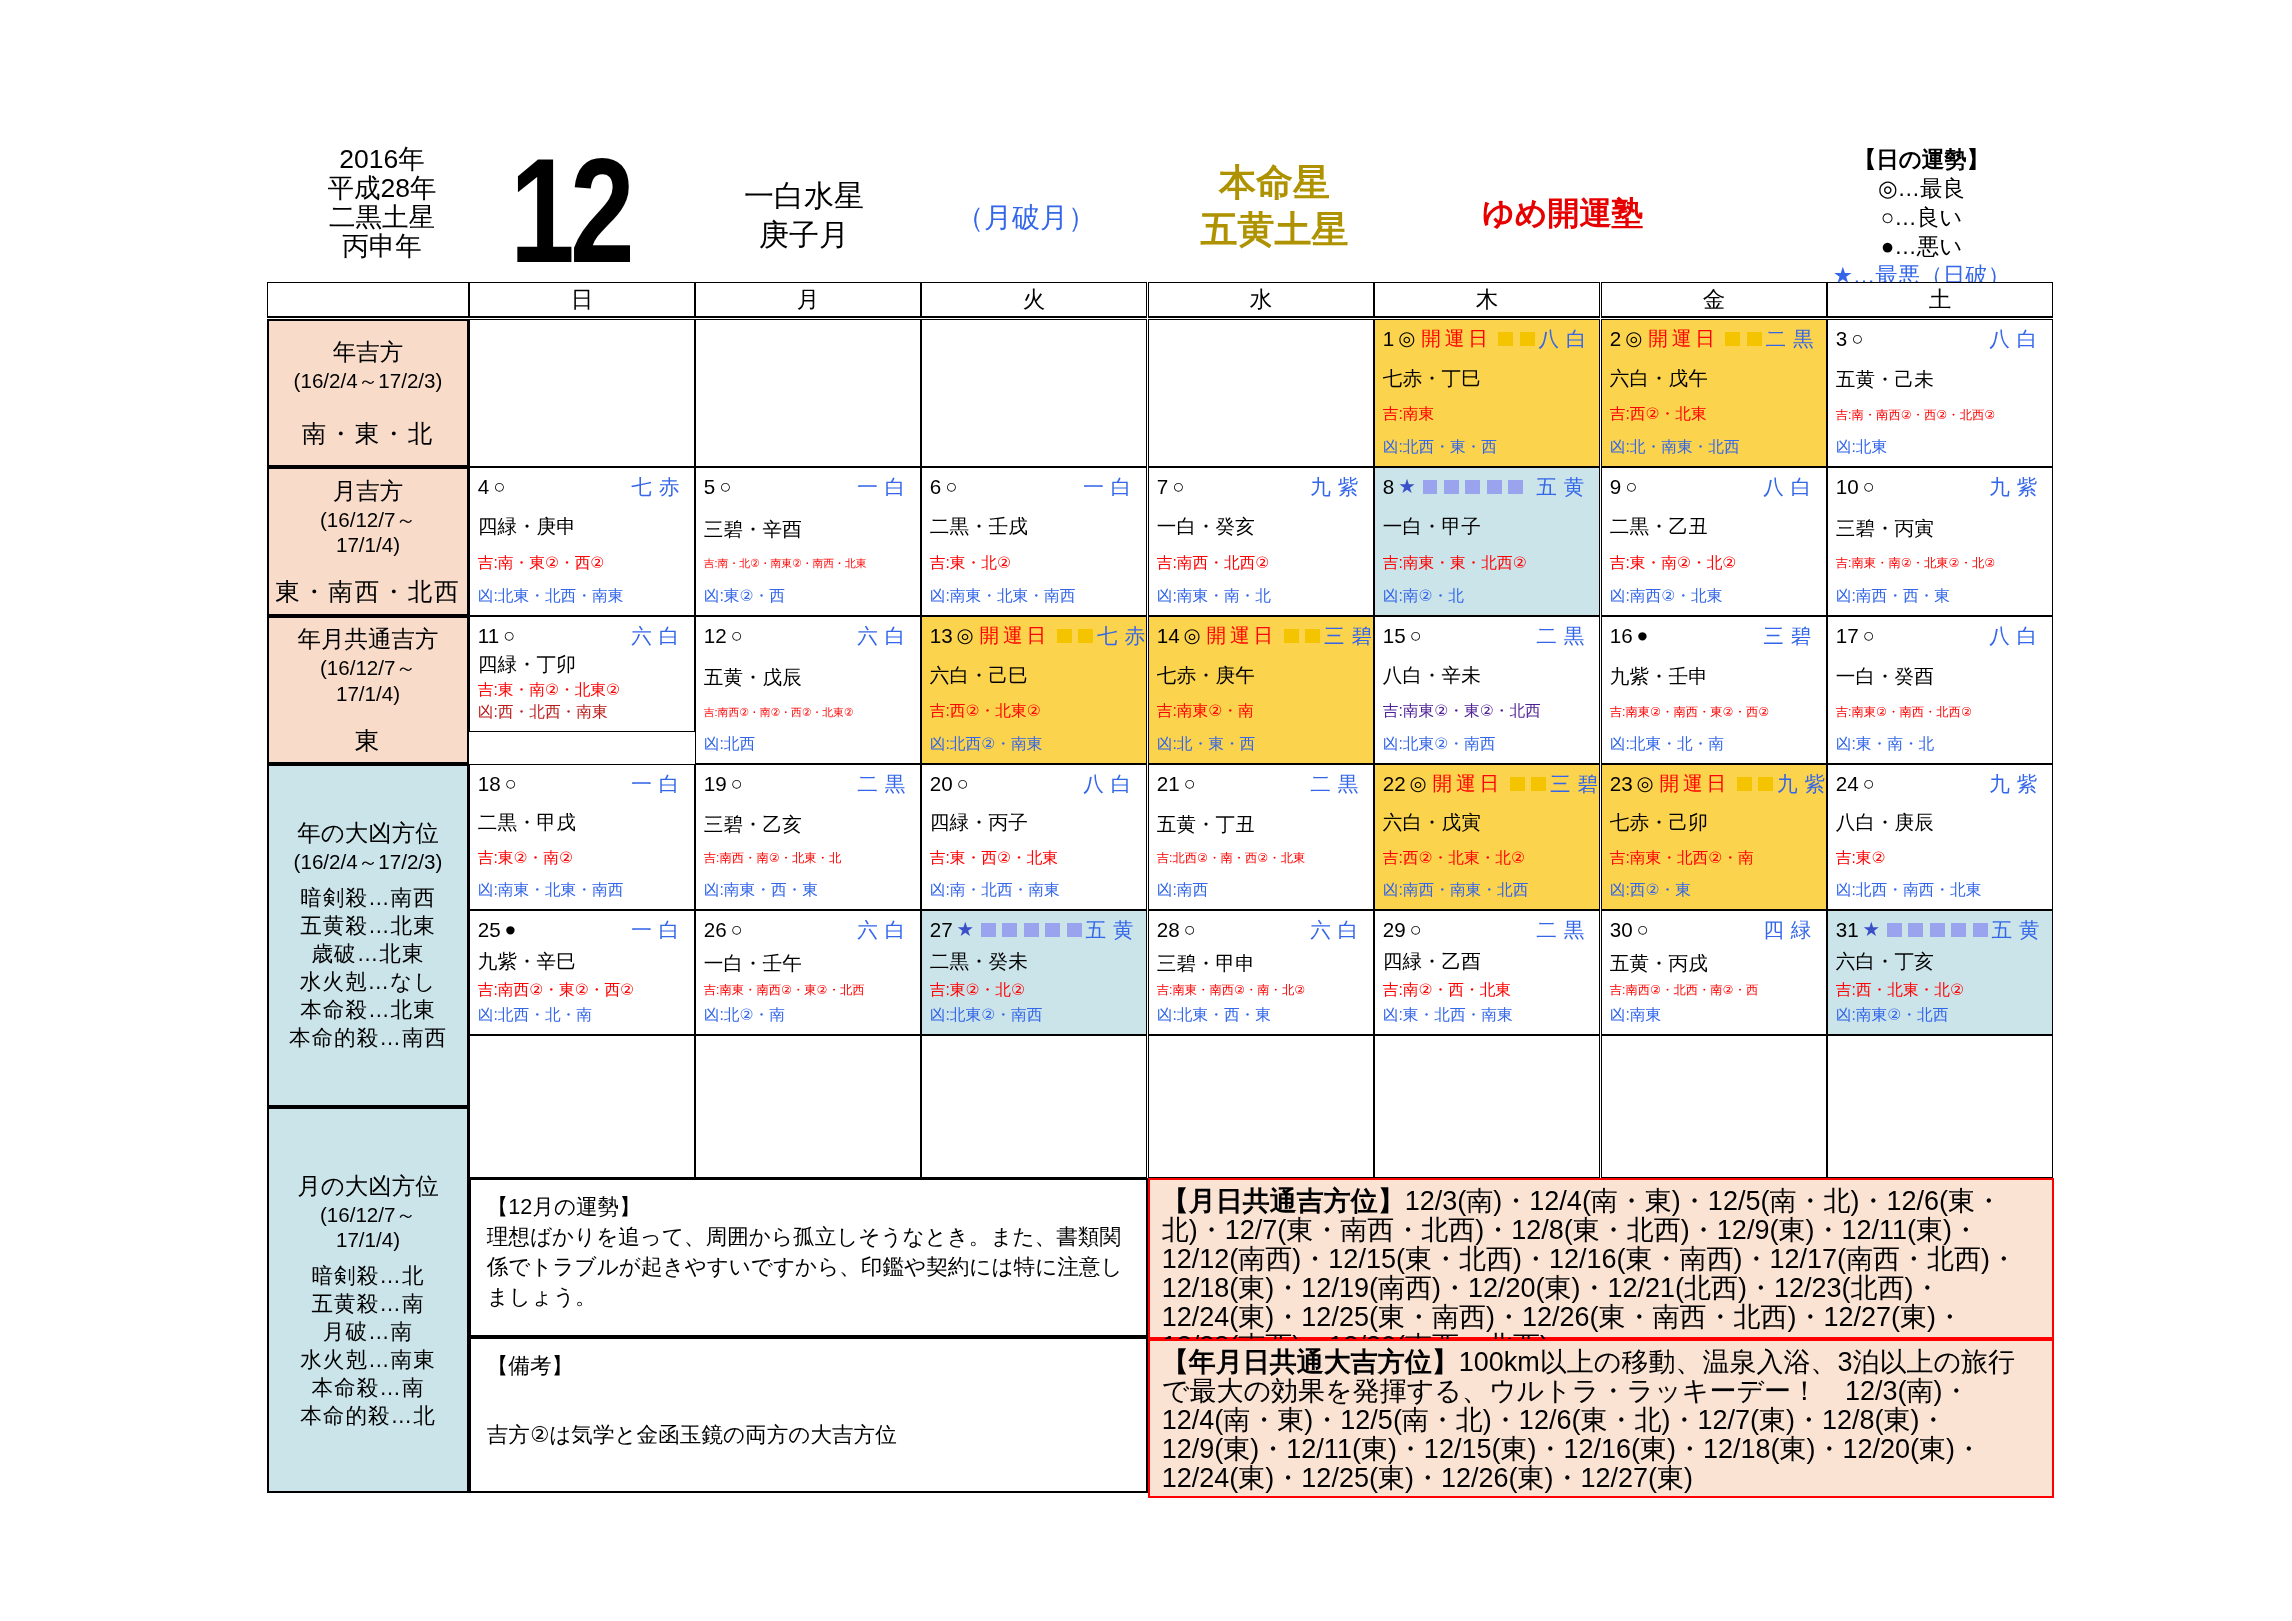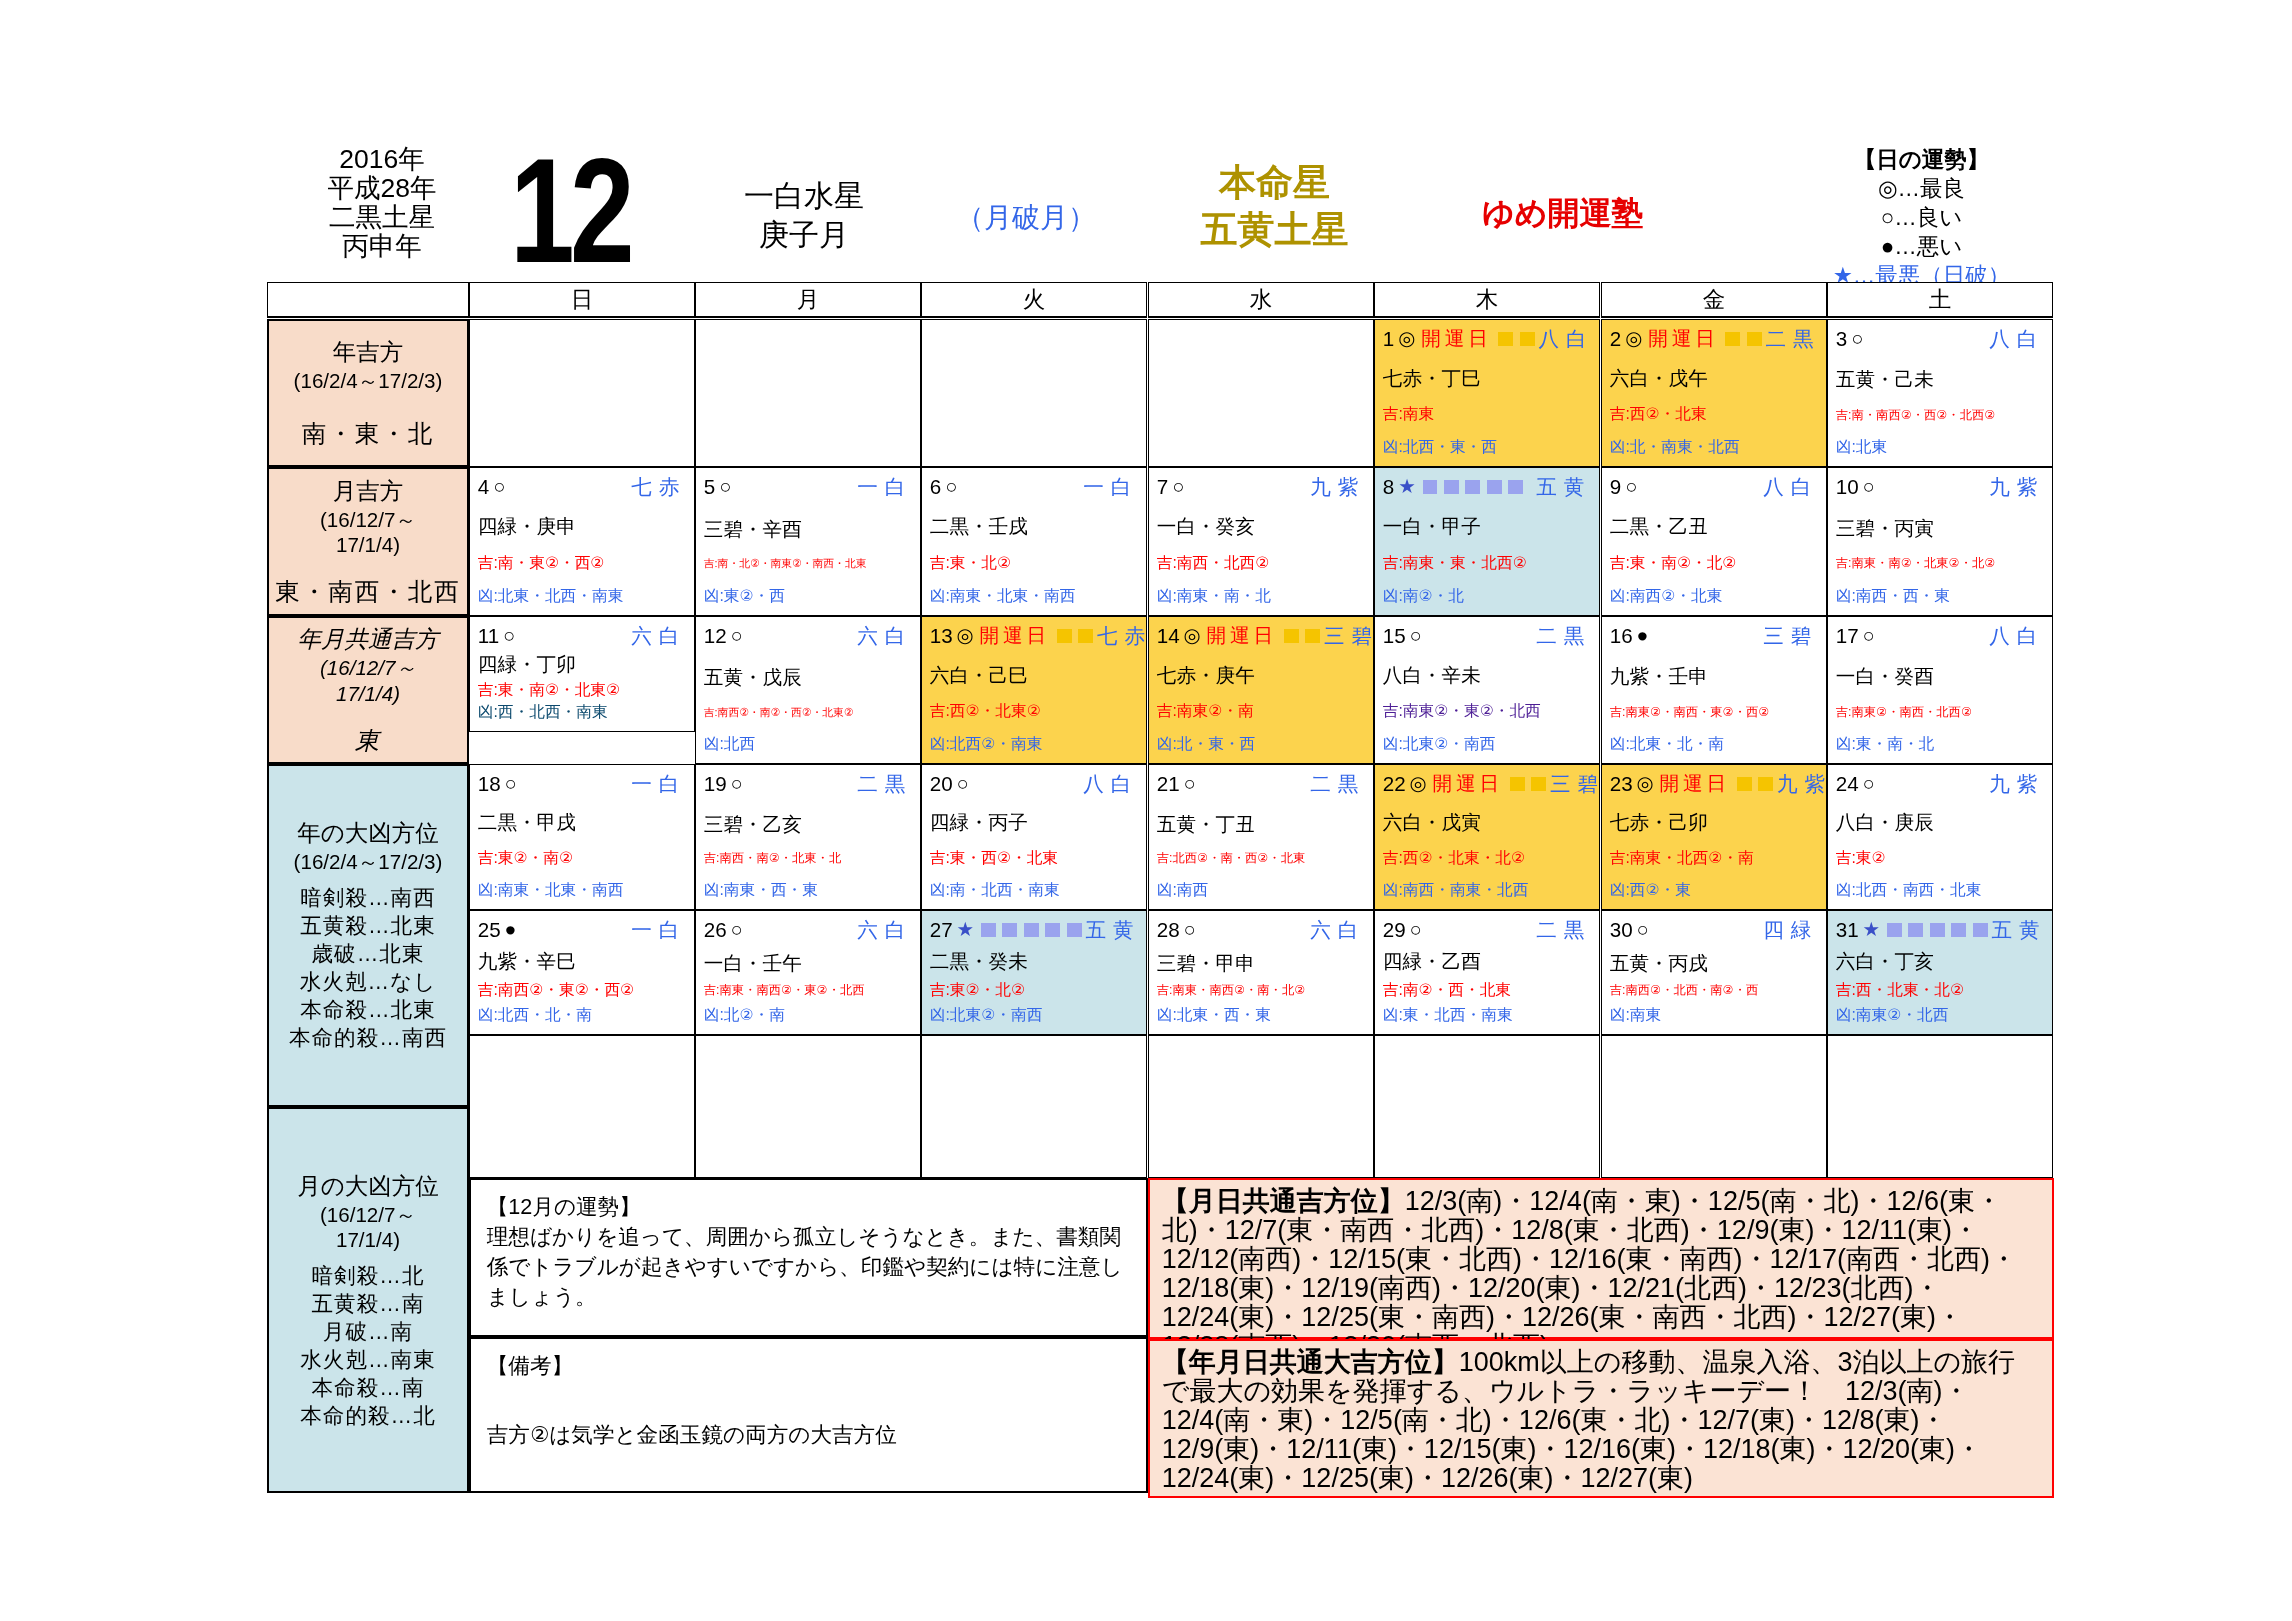--- a/index.html
+++ b/index.html
@@ -72,21 +72,21 @@
   <div class="t">年吉方</div>
   <div class="p pre">(16/2/4～17/2/3)</div>
   <div class="d">南・東・北</div>
 </div>
 <div class="abs side" style="top: 467px; height: 149px; background: rgb(248, 220, 201);">
   <div class="t">月吉方</div>
   <div class="p pre">(16/12/7～
 17/1/4)</div>
   <div class="d" style="margin-top:17.6px;">東・南西・北西</div>
 </div>
-<div class="abs side" style="top: 616px; height: 148px; background: rgb(248, 220, 201); font-style: italic;">
+<div class="abs side" style="top: 616px; height: 148px; background: rgb(248, 220, 201);">
   <div class="t">年月共通吉方</div>
   <div class="p pre">(16/12/7～
 17/1/4)</div>
   <div class="d" style="margin-top:17.6px;">東</div>
 </div>
 <div class="abs side" style="top: 764px; height: 343px; justify-content: flex-start; padding-top: 51px; background: rgb(203, 228, 234);">
   <div class="t">年の大凶方位</div>
   <div class="p pre">(16/2/4～17/2/3)</div>
   <div class="list pre">暗剣殺…南西
 五黄殺…北東
@@ -252,21 +252,21 @@
     <div class="dir" style="color: rgb(51, 102, 232);">凶:南西・西・東</div>
   </div>
 <div class="abs cell" style="left: 469px; top: 616px; width: 226px; height: 116px;">
     <div class="l1">
       <div class="" style="display: inline;">11</div>
       <div class="mk" style="display: inline;">○</div>
       <div class="dstar" style="color: rgb(51, 102, 232);">六白</div>
     </div>
     <div class="info">四緑・丁卯</div>
     <div class="dir" style="color: rgb(255, 0, 0);">吉:東・南②・北東②</div>
-    <div class="dir" style="color: #0c4a6e;">凶:西・北西・南東</div>
+    <div class="dir" style="color: #b91c1c;">凶:西・北西・南東</div>
   </div>
 <div class="abs cell" style="left: 695px; top: 616px; width: 226px; height: 148px;">
     <div class="l1">
       <div class="" style="display: inline;">12</div>
       <div class="mk" style="display: inline;">○</div>
       <div class="dstar" style="color: rgb(51, 102, 232);">六白</div>
     </div>
     <div class="info">五黄・戊辰</div>
     <div class="dir xs" style="color: rgb(255, 0, 0);">吉:南西②・南②・西②・北東②</div>
     <div class="dir" style="color: rgb(51, 102, 232);">凶:北西</div>

